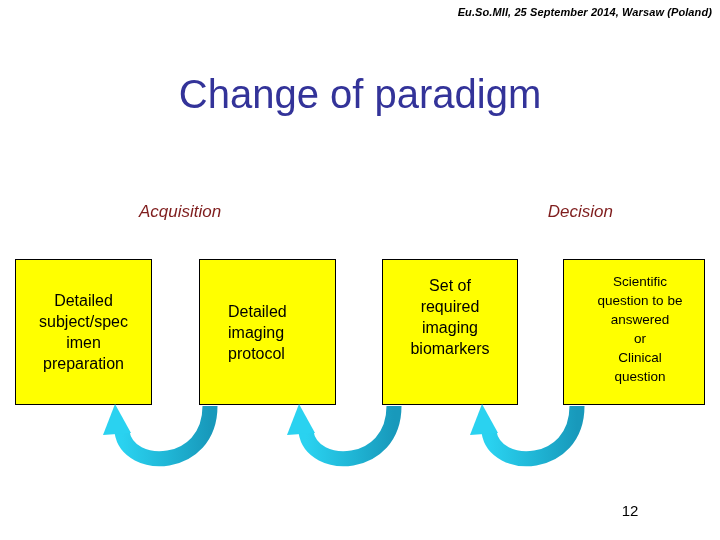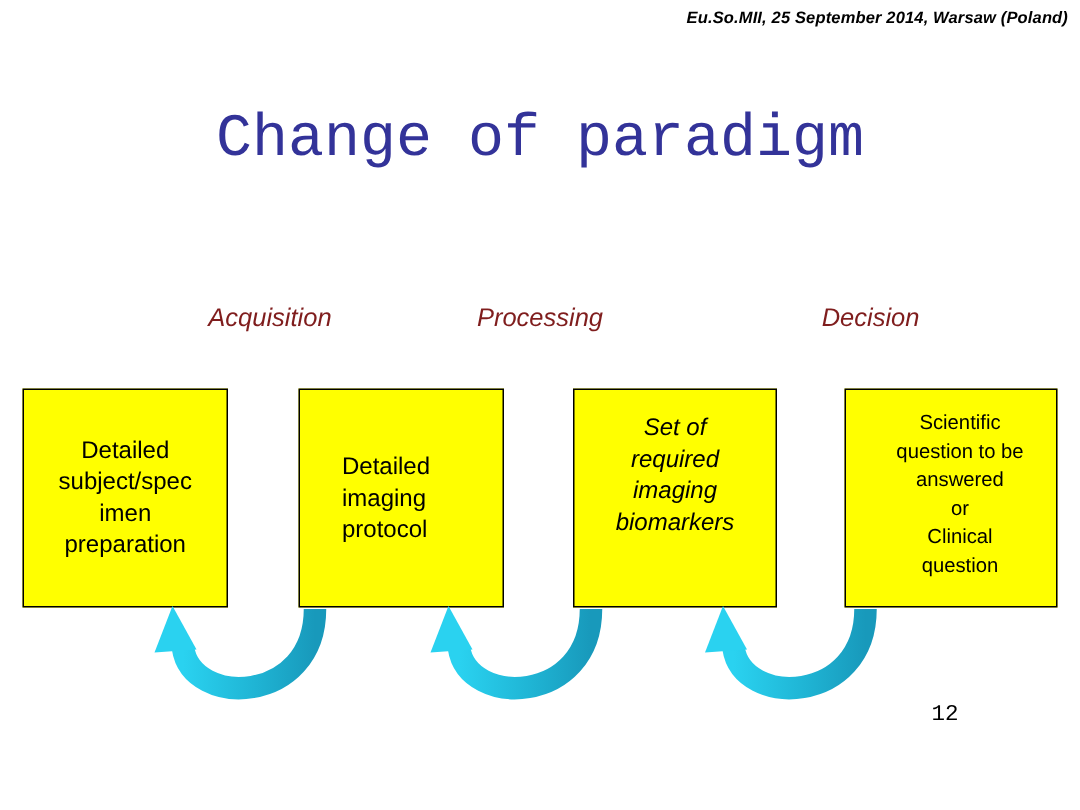--- a/index.html
+++ b/index.html
@@ -38,21 +38,21 @@
     white-space: nowrap;
   }
 
   
   .slide-title {
     position: absolute;
     top: 72px;
     left: 0;
     width: 720px;
     text-align: center;
-    font-family: Liberation Mono, monospace;
+    font-family: Liberation Sans, sans-serif;
     font-size: 40px;
     font-weight: normal;
     color: #333399;
     letter-spacing: 0px;
     line-height: 44px;
   }
 
   
   .col-label {
     position: absolute;
@@ -108,21 +108,20 @@
   }
   .flow-box.b2 {
     align-items: flex-start;
     padding-top: 15px;
   }
   .flow-box.b2 .box-text {
     text-align: center;
     font-size: 16px;
     padding: 0 4px;
     box-sizing: border-box;
-    font-style: italic;
   }
   .flow-box.b3 {
     align-items: flex-start;
     padding-top: 12px;
   }
   .flow-box.b3 .box-text {
     text-align: center;
     font-size: 13.5px;
     line-height: 19px;
     padding: 0 18px;
@@ -136,40 +135,39 @@
     left: 0;
     top: 0;
     width: 720px;
     height: 540px;
     pointer-events: none;
   }
 
   
   .page-number {
     position: absolute;
-    top: 468px;
+    top: 502px;
     left: 600px;
     width: 60px;
     text-align: center;
-    font-family: Liberation Mono, monospace;
+    font-family: Liberation Sans, sans-serif;
     font-size: 15px;
     color: #000000;
   }
 </style>
 </head>
 <body>
 
 <div id="slide">
 
   <div class="slide-header">Eu.So.MII, 25 September 2014, Warsaw (Poland)</div>
 
   <div class="slide-title">Change of paradigm</div>
 
   <div class="col-label c0">Acquisition</div>
-  <div class="col-label c1">Processing</div>
   <div class="col-label c2">Decision</div>
 
   <div class="flow-box b0">
     <span class="box-text">Detailed<br>subject/spec<br>imen<br>preparation</span>
   </div>
 
   <div class="flow-box b1">
     <span class="box-text">Detailed<br>imaging<br>protocol</span>
   </div>
 

